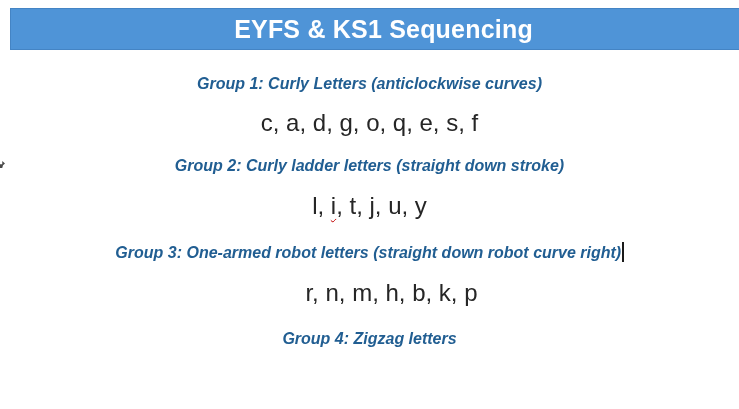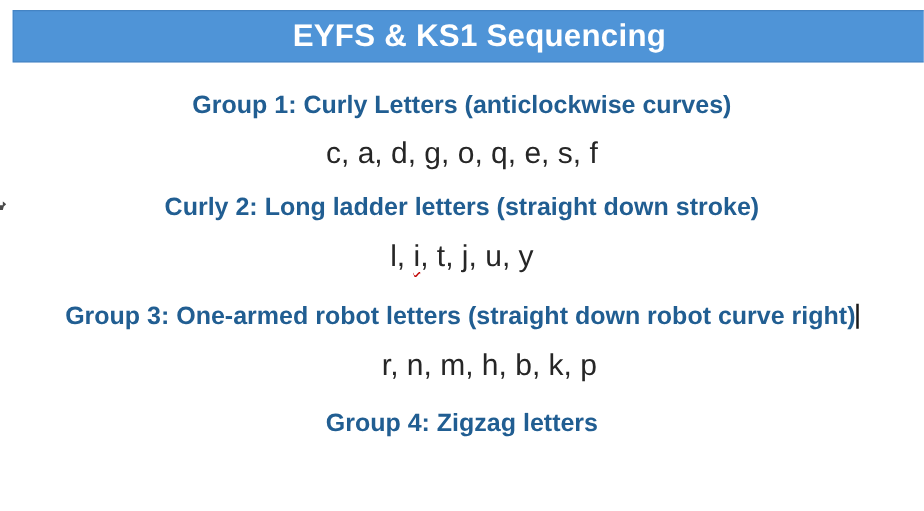--- a/index.html
+++ b/index.html
@@ -40,23 +40,24 @@
     white-space:nowrap;
   }
   .line{
     position:absolute;
     left:0;right:0;
     text-align:center;
     white-space:nowrap;
   }
   .group-heading{
     color:var(--heading-text);
-    font-size:20px;
+    font-size:16px;
     line-height:22px;
     font-weight:bold;
+    font-style:italic;
   }
   .letters-row{
     color:var(--letters-text);
     font-size:24px;
     line-height:26px;
     font-weight:normal;
   }
   .h1{top:73px;}
   .l1{top:110px;}
   .h2{top:155px;}
@@ -95,21 +96,21 @@
   <div class="title-bar">
     <span class="title">EYFS &amp; KS1 Sequencing</span>
   </div>
 
   <div class="edge-artifact"></div>
 
   <div class="line group-heading h1">Group 1: Curly Letters (anticlockwise curves)</div>
 
   <div class="line letters-row l1">c, a, d, g, o, q, e, s, f</div>
 
-  <div class="line group-heading h2">Curly 2: Long ladder letters (straight down stroke)</div>
+  <div class="line group-heading h2">Group 2: Curly ladder letters (straight down stroke)</div>
 
   <div class="line letters-row l2"><span>l, </span><span class="misspelled">i</span><span>, t, j, u, y</span></div>
 
   <div class="line group-heading h3"><span>Group 3: One-armed robot letters (straight down robot curve right)</span><span class="caret"></span></div>
 
   <div class="line letters-row l3">r, n, m, h, b, k, p</div>
 
   <div class="line group-heading h4">Group 4: Zigzag letters</div>
 
 

